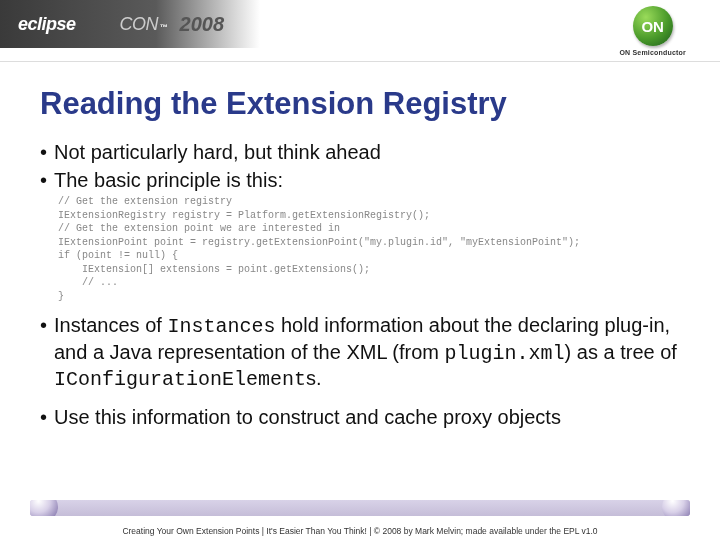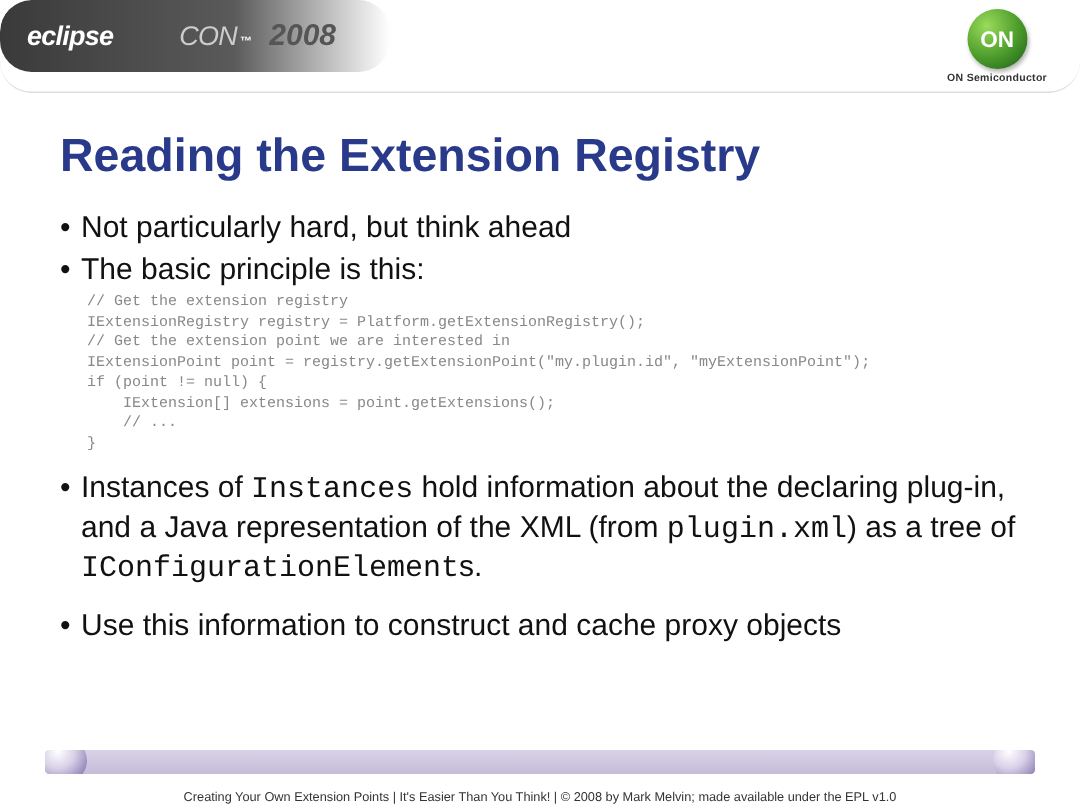--- a/index.html
+++ b/index.html
@@ -1,15 +1,15 @@
 <!DOCTYPE html>
 <html><head>
 <meta charset="utf-8">
 <style>
-  * { margin: 0; padding: 0; box-sizing: border-box; border-radius: 21px; }
+  * { margin: 0; padding: 0; box-sizing: border-box; }
   body {
     width: 720px;
     height: 540px;
     background: #fff;
     font-family: Arial, Helvetica, sans-serif;
     position: relative;
     overflow: hidden;
   }
   .header {
     height: 62px;
@@ -39,21 +39,21 @@
   .eclipse-logo .tm { font-size: 8px; vertical-align: super; margin-left: 2px; font-style: normal;}
   .year {
     color: #555;
     font-size: 20px;
     font-weight: bold;
     font-style: italic;
     margin-left: 6px;
   }
   .on-logo {
     position: absolute;
-    right: 22px; top: 6px;
+    right: 34px; top: 6px;
     text-align: left;
   }
   .on-ball {
     width: 40px; height: 40px;
     border-radius: 50%;
     background: radial-gradient(circle at 32% 28%, #9adb5a 0%, #4a9a2a 55%, #1a5a1a 100%);
     display: flex;
     align-items: center;
     justify-content: center;
     margin: 0 auto;

